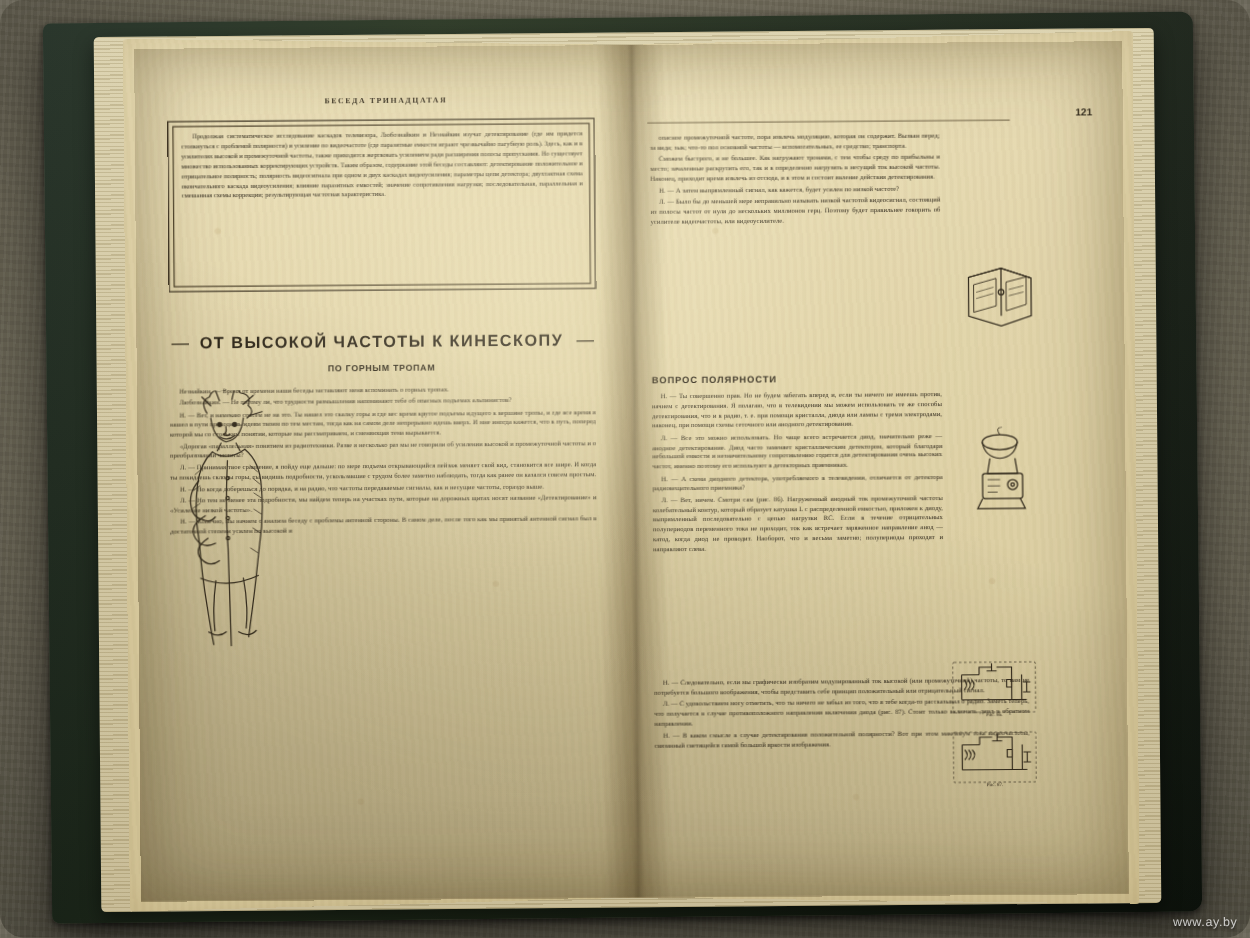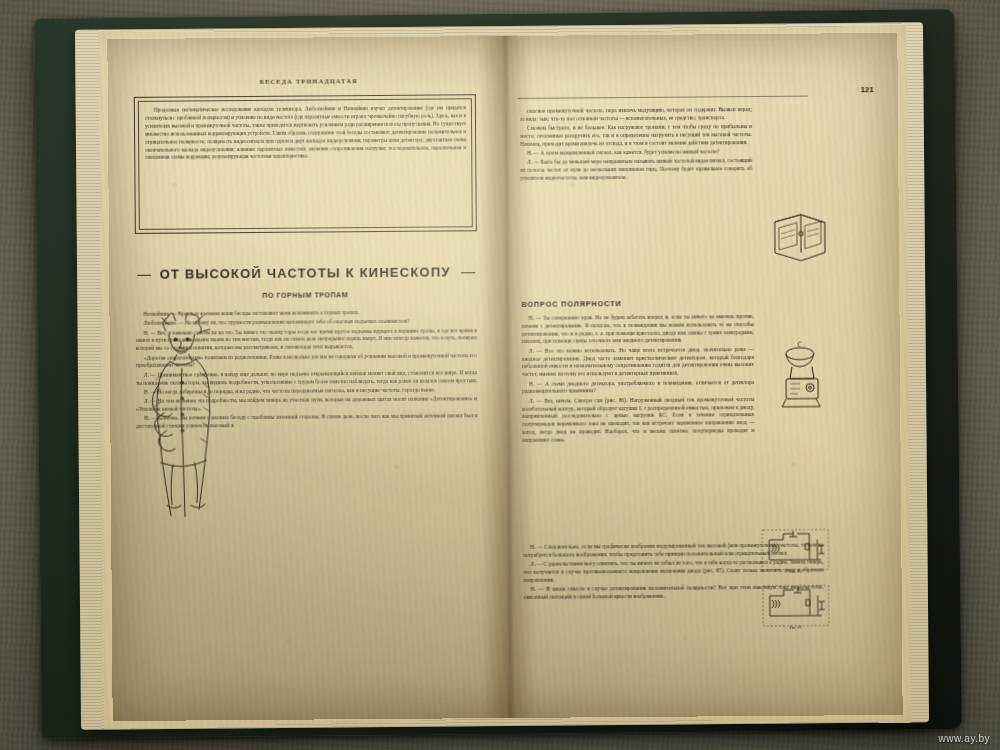--- a/index.html
+++ b/index.html
@@ -13,20 +13,21 @@
     background: #6e6a5c;
     font-family: "Liberation Serif", serif;
   }
 
   
   .photo {
     position: absolute;
     inset: 0;
     background:
       radial-gradient(ellipse at 50% 40%, #8d8876 0%, #6f6a59 55%, #4d4a3e 100%);
+    border-radius: 19px;
   }
   .table-texture {
     position: absolute;
     inset: 0;
     background-image:
       repeating-linear-gradient(92deg, rgba(255,255,255,0.035) 0 2px, rgba(0,0,0,0.03) 2px 5px),
       repeating-linear-gradient(3deg, rgba(0,0,0,0.03) 0 3px, rgba(255,255,255,0.02) 3px 7px);
     opacity: .8;
   }
 

